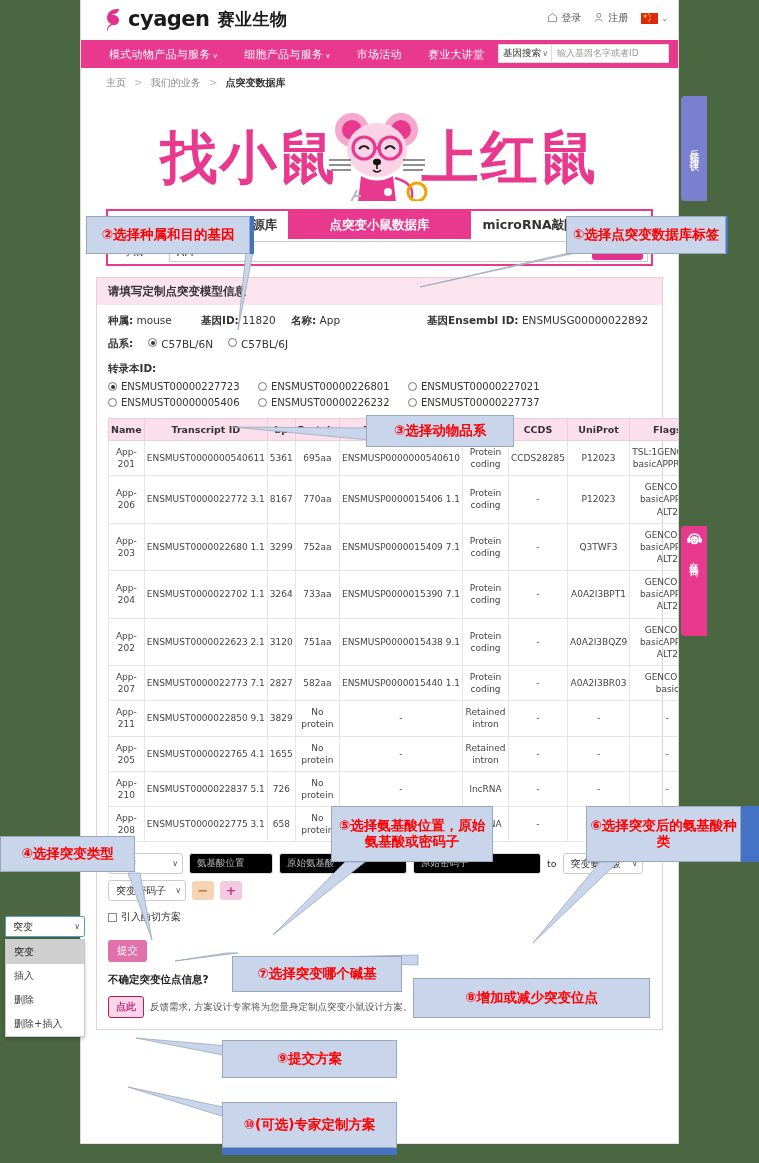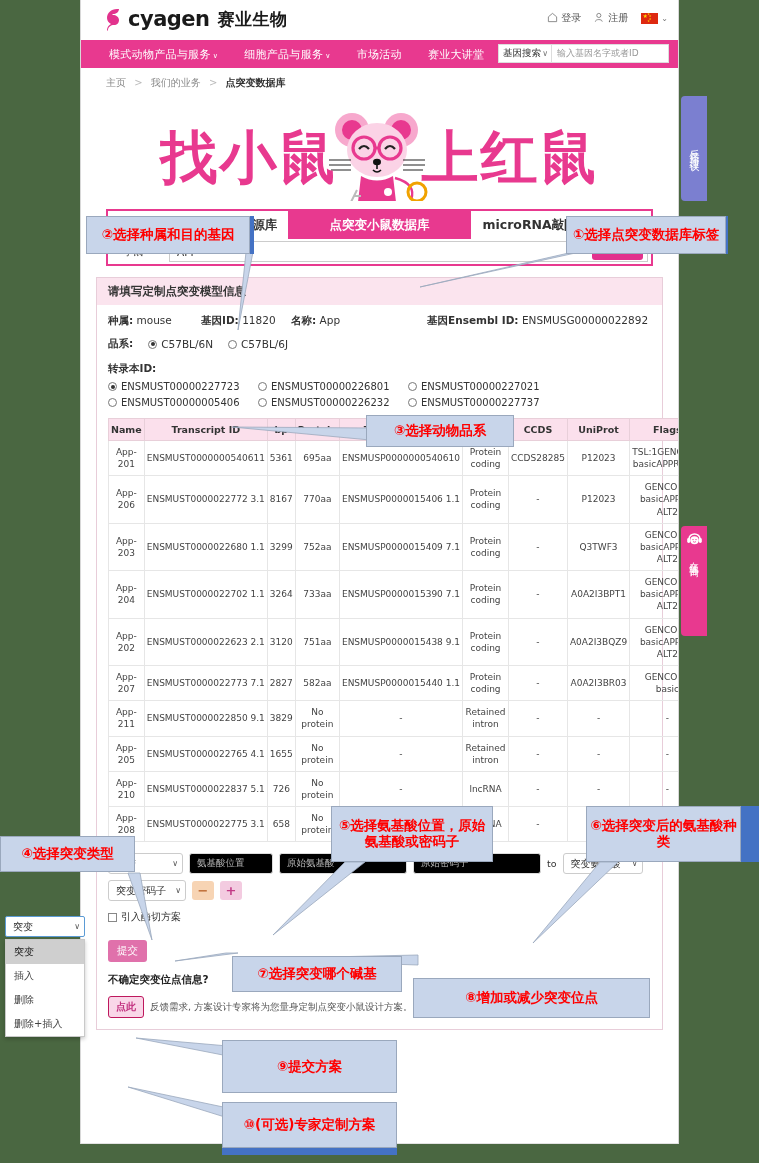--- a/index.html
+++ b/index.html
@@ -89,21 +89,21 @@
   .panel-hd { background:#fbe4ee; padding:6px 11px; font-size:11.5px; font-weight:bold; color:#333; }
   .panel-bd { padding:9px 11px 11px 11px; }
   .inforow { display:flex; font-size:10.5px; color:#333; margin-bottom:9px; align-items:center;}
   .inforow b { font-weight:bold; }
   .f1 { width:93px; } .f2 { width:90px; } .f3 { width:136px; }
   .strainrow { display:flex; align-items:center; font-size:10.5px; gap:7px; margin-bottom:11px; }
   .radio { width:9px; height:9px; border-radius:50%; border:1px solid #777; display:inline-block;
            position:relative; vertical-align:-1px; background:#fff; }
   .radio.on::after { content:""; position:absolute; left:1.7px; top:1.7px; width:4px; height:4px;
                      border-radius:50%; background:#333; }
-  .radio-lbl { display:flex; align-items:center; gap:4px; cursor:pointer; }
+  .radio-lbl { display:flex; align-items:flex-start; gap:4px; cursor:pointer; }
   .tx-title { font-size:10.5px; font-weight:bold; margin-bottom:5px; }
   .tx-grid { display:flex; flex-wrap:wrap; font-size:10px; row-gap:5px; }
   .tx-item { display:flex; align-items:center; gap:4px; width:150px; cursor:pointer; }
   
   table.tbl { border-collapse:collapse; width:100%; margin-top:10px; font-size:9px; }
   table.tbl th {
     background:#fbe0ec; border:1px solid #e8cfd9; padding:5px 2px; font-weight:bold;
     font-size:9.5px; color:#333;
   }
   table.tbl td { border:1px solid #e6e6e6; padding:5px 2px; text-align:center; color:#444; line-height:1.35; }
@@ -604,21 +604,21 @@
   </div>
 
 <div class="ann" style="left:232px;top:956px;width:170px;height:36px;">
     <span>⑦选择突变哪个碱基</span>
   </div>
 
 <div class="ann" style="left:413px;top:950px;width:237px;height:40px;margin-top:28px;">
     <span>⑧增加或减少突变位点</span>
   </div>
 
-<div class="ann" style="left:222px;top:1040px;width:175px;height:53px;">
+<div class="ann" style="left:222px;top:1040px;width:175px;height:38px;">
     <span>⑨提交方案</span>
   </div>
 
 <div class="ann-blue" style="left:222px;top:1107px;width:175px;height:48px;"></div>
 <div class="ann" style="left:222px;top:1102px;width:175px;height:46px;">
     <span>⑩(可选)专家定制方案</span>
   </div>
 
 <div class="dd-closed">
   <span>突变</span>

